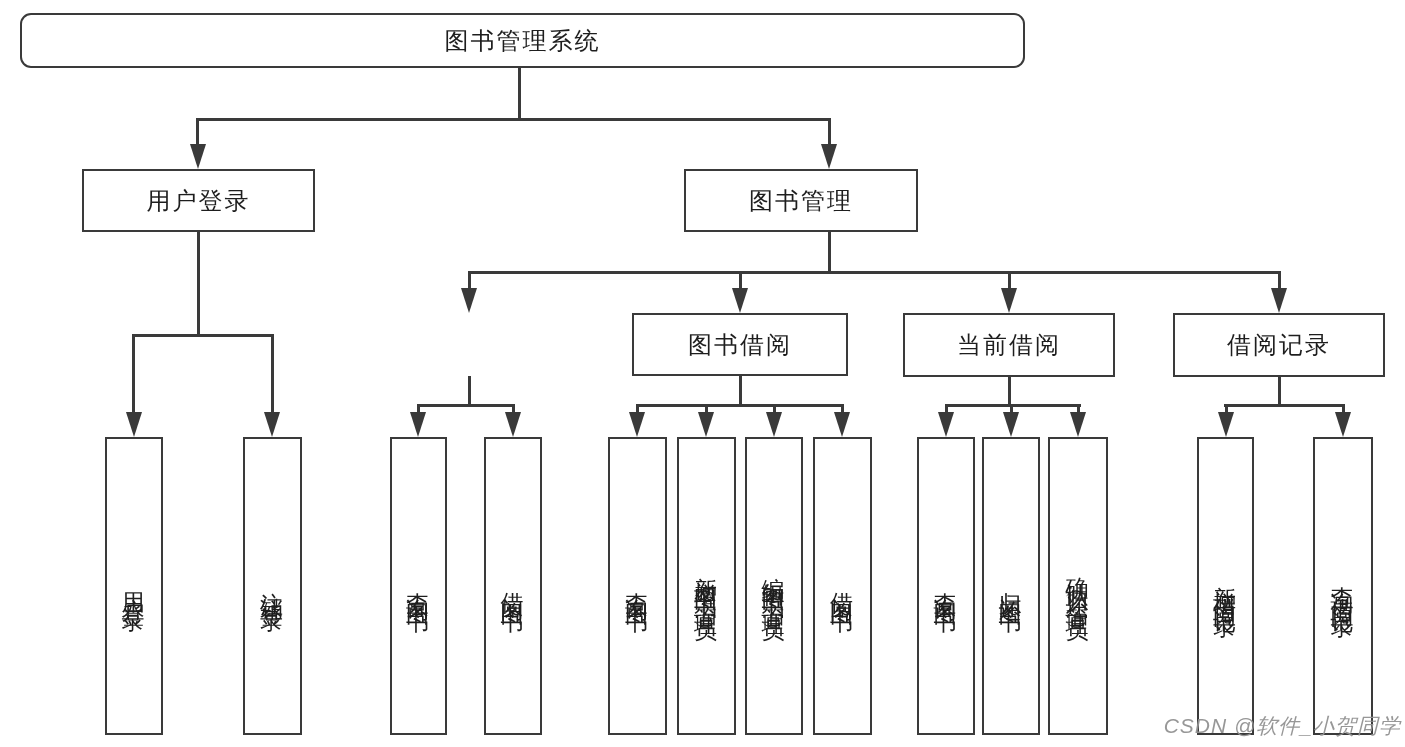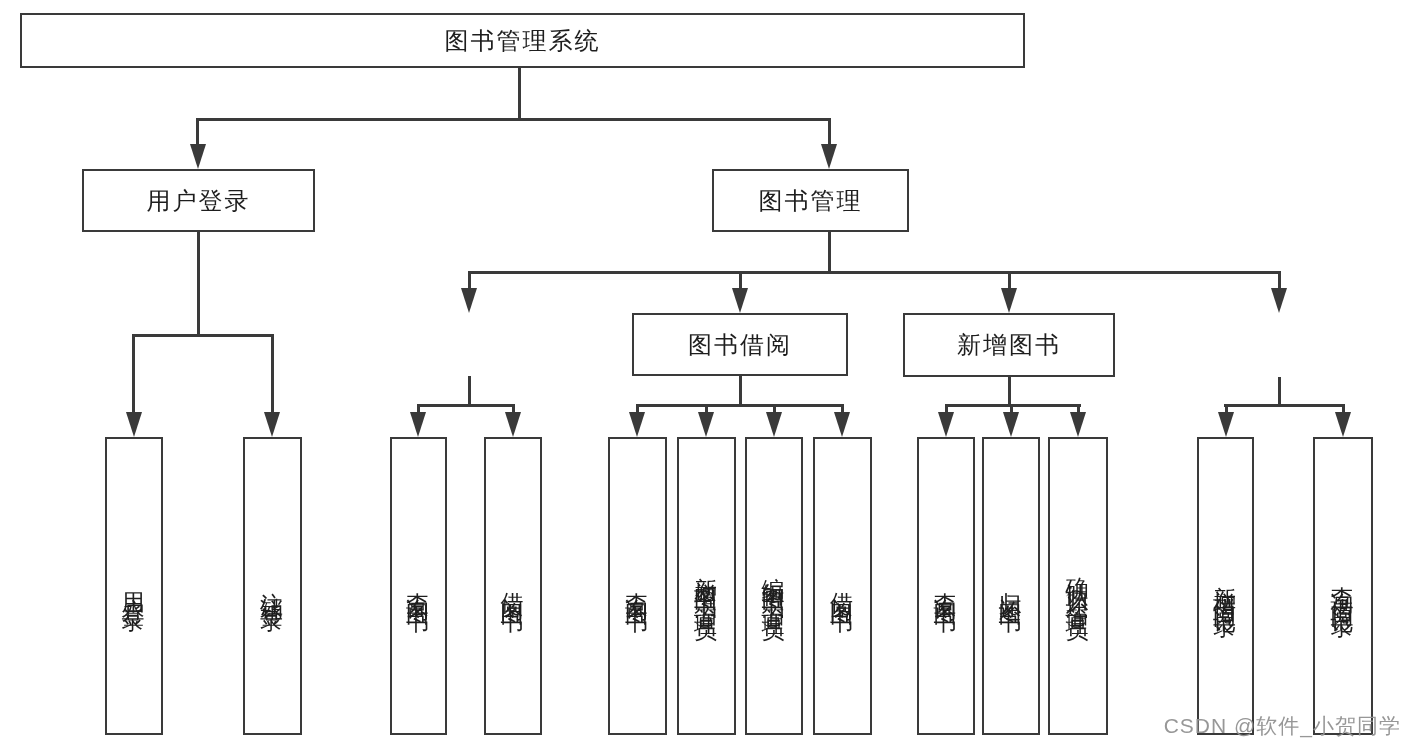--- a/index.html
+++ b/index.html
@@ -51,34 +51,36 @@
   }
   .watermark {
     position: absolute;
     right: 4px;
     top: 712px;
     font-size: 21px;
     color: rgba(145,145,145,0.95);
     letter-spacing: 1px;
     z-index: 5;
     white-space: nowrap;
+    font-style: italic;
   }
 </style>
 </head>
 <body>
 
 <div class="canvas">
 
-  <div class="node" style="left:20px;top:13px;width:1005px;height:55px;">图书管理系统</div>
+  <div class="node" style="left:20px;top:13px;width:1005px;height:55px;border-radius:11px;">图书管理系统</div>
 
   <div class="node" style="left:82px;top:169px;width:233px;height:63px;">用户登录</div>
-  <div class="node" style="left:712px;top:169px;width:197px;height:63px;">图书管理</div>
+  <div class="node" style="left:684px;top:169px;width:234px;height:63px;">图书管理</div>
 
   <div class="node" style="left:632px;top:313px;width:216px;height:63px;font-family:Liberation Serif, serif;">图书借阅</div>
-  <div class="node" style="left:903px;top:313px;width:212px;height:64px;">新增图书</div>
+  <div class="node" style="left:903px;top:313px;width:212px;height:64px;">当前借阅</div>
+  <div class="node" style="left:1173px;top:313px;width:212px;height:64px;">借阅记录</div>
 
   <div class="leafbox" style="left:105px;width:58px;">用户登录</div>
   <div class="leafbox" style="left:243px;width:59px;">注销登录</div>
 
   <div class="leafbox" style="left:390px;width:57px;">查询图书</div>
   <div class="leafbox" style="left:484px;width:58px;">借阅图书</div>
 
   <div class="leafbox" style="left:608px;width:59px;">查询图书</div>
   <div class="leafbox" style="left:677px;width:59px;">新增图书（管理员）</div>
   <div class="leafbox" style="left:745px;width:58px;">编辑图书（管理员）</div>

